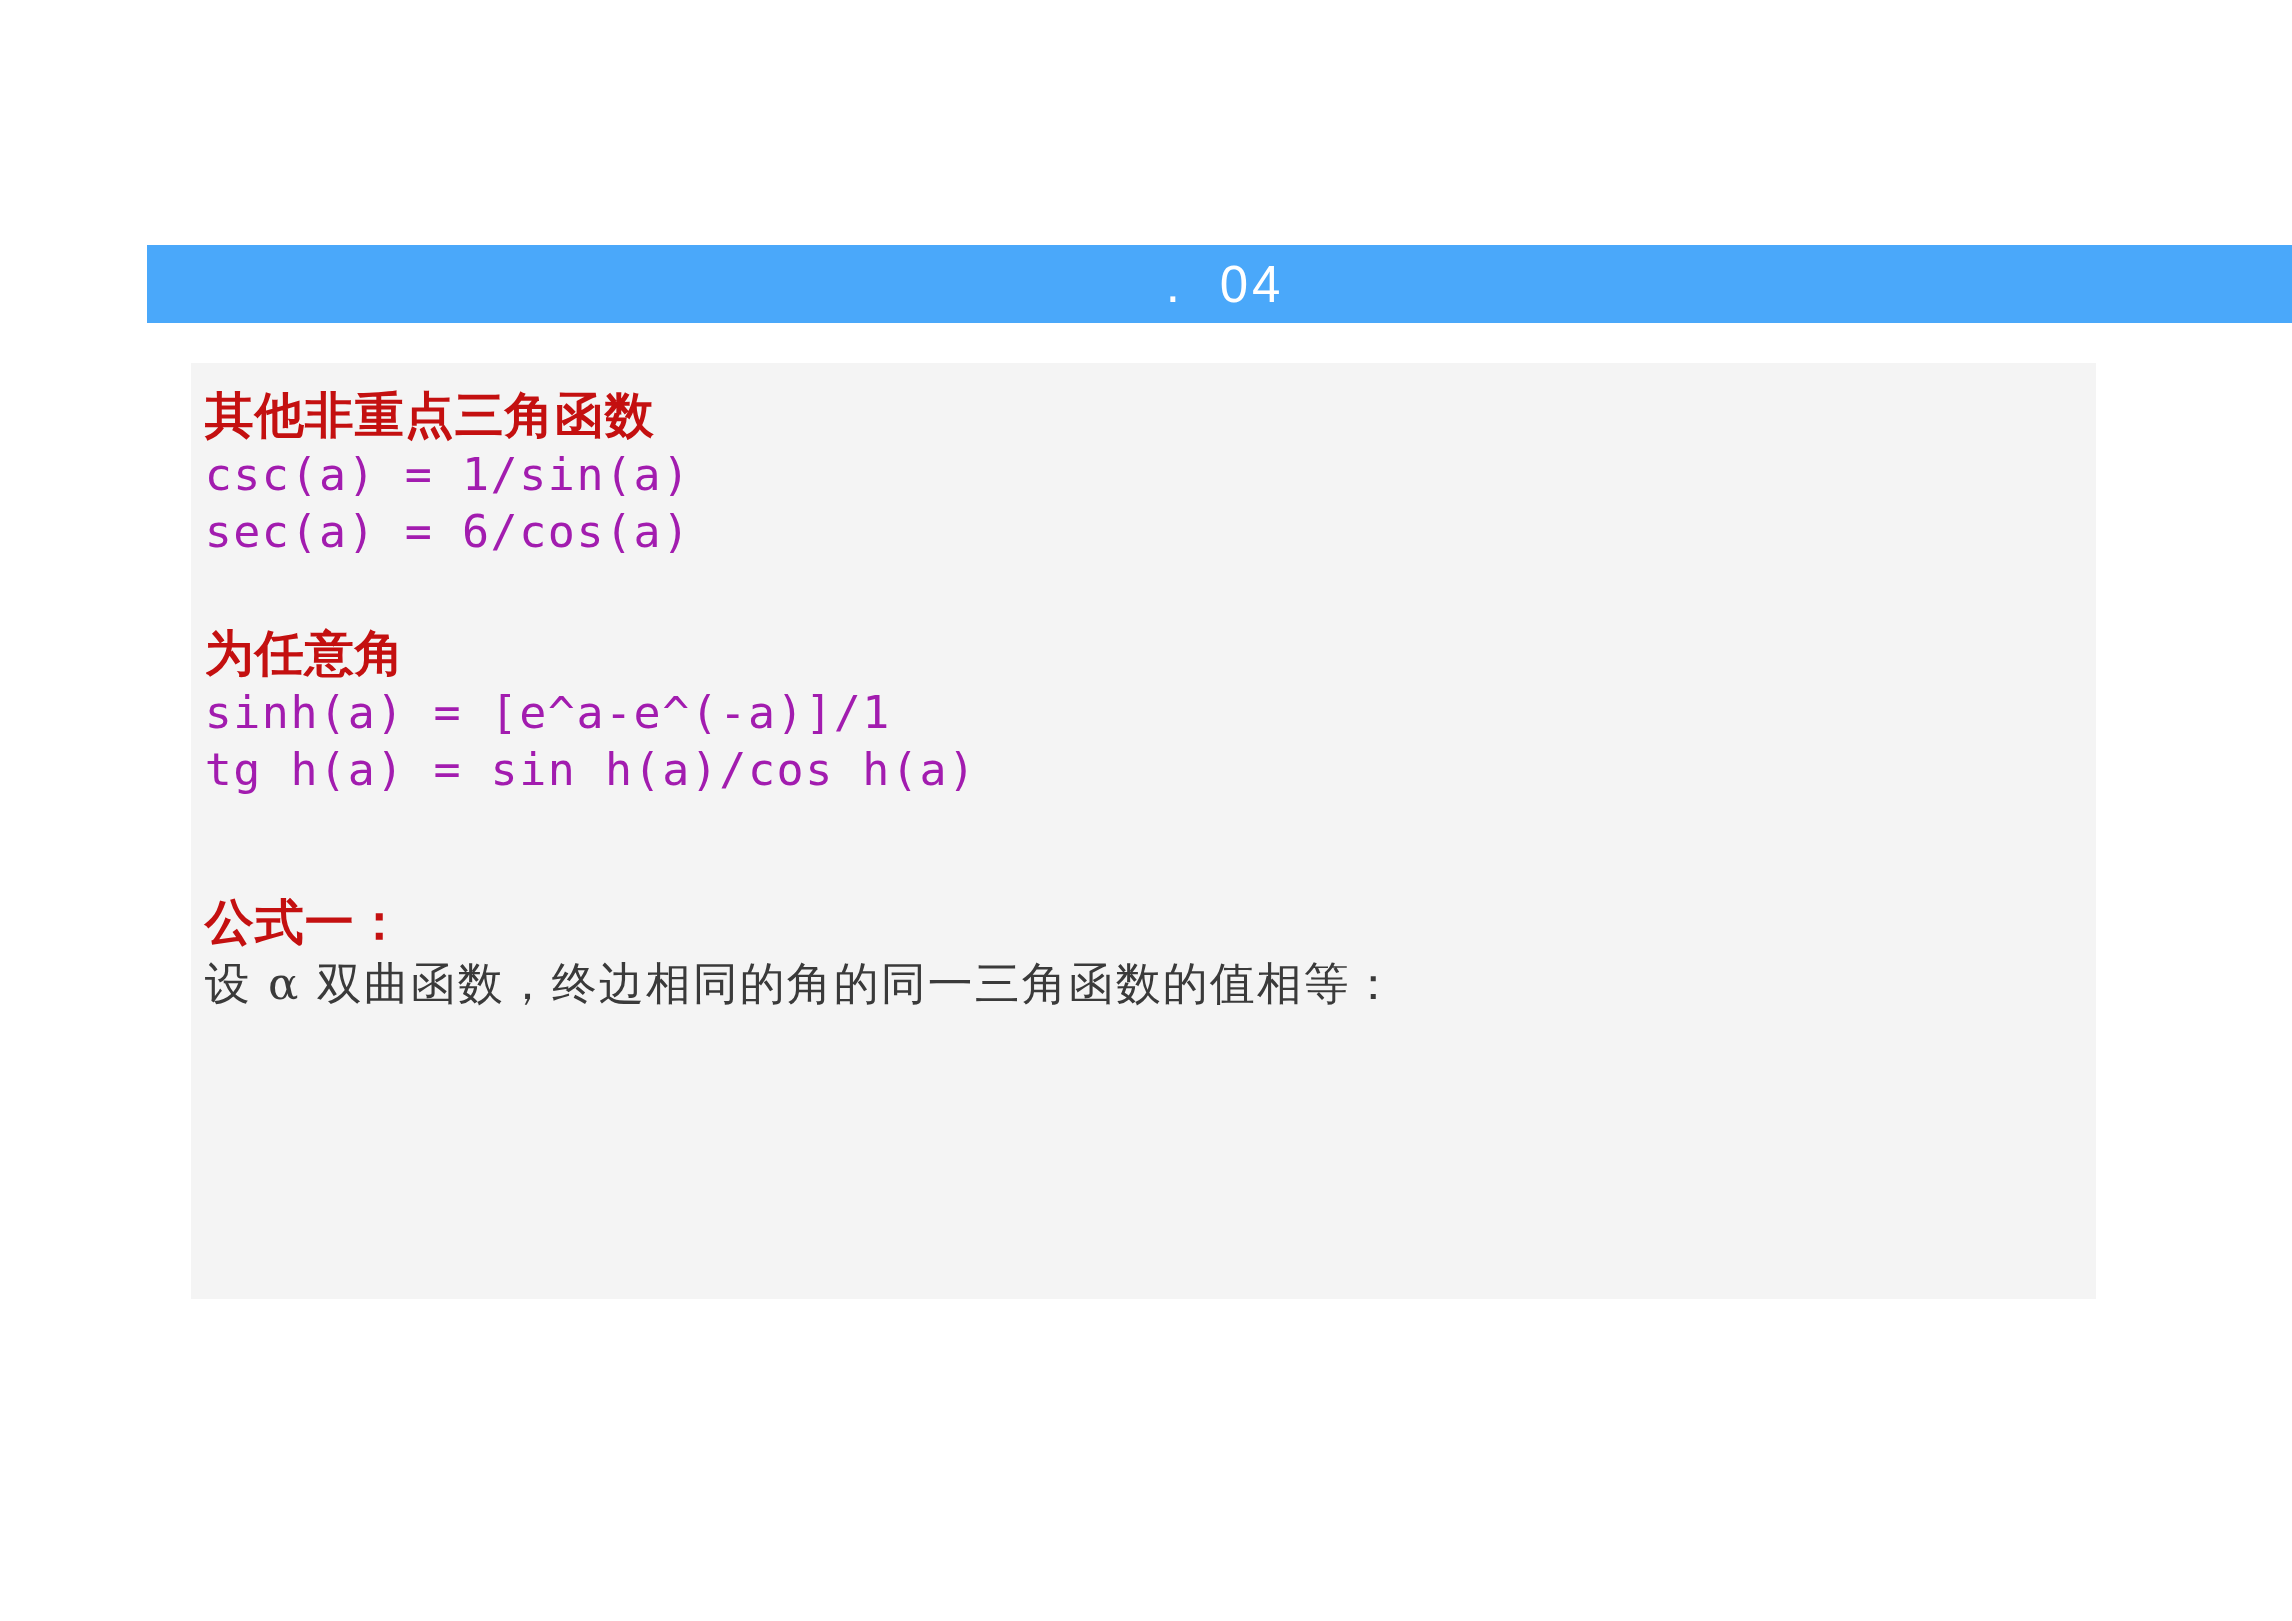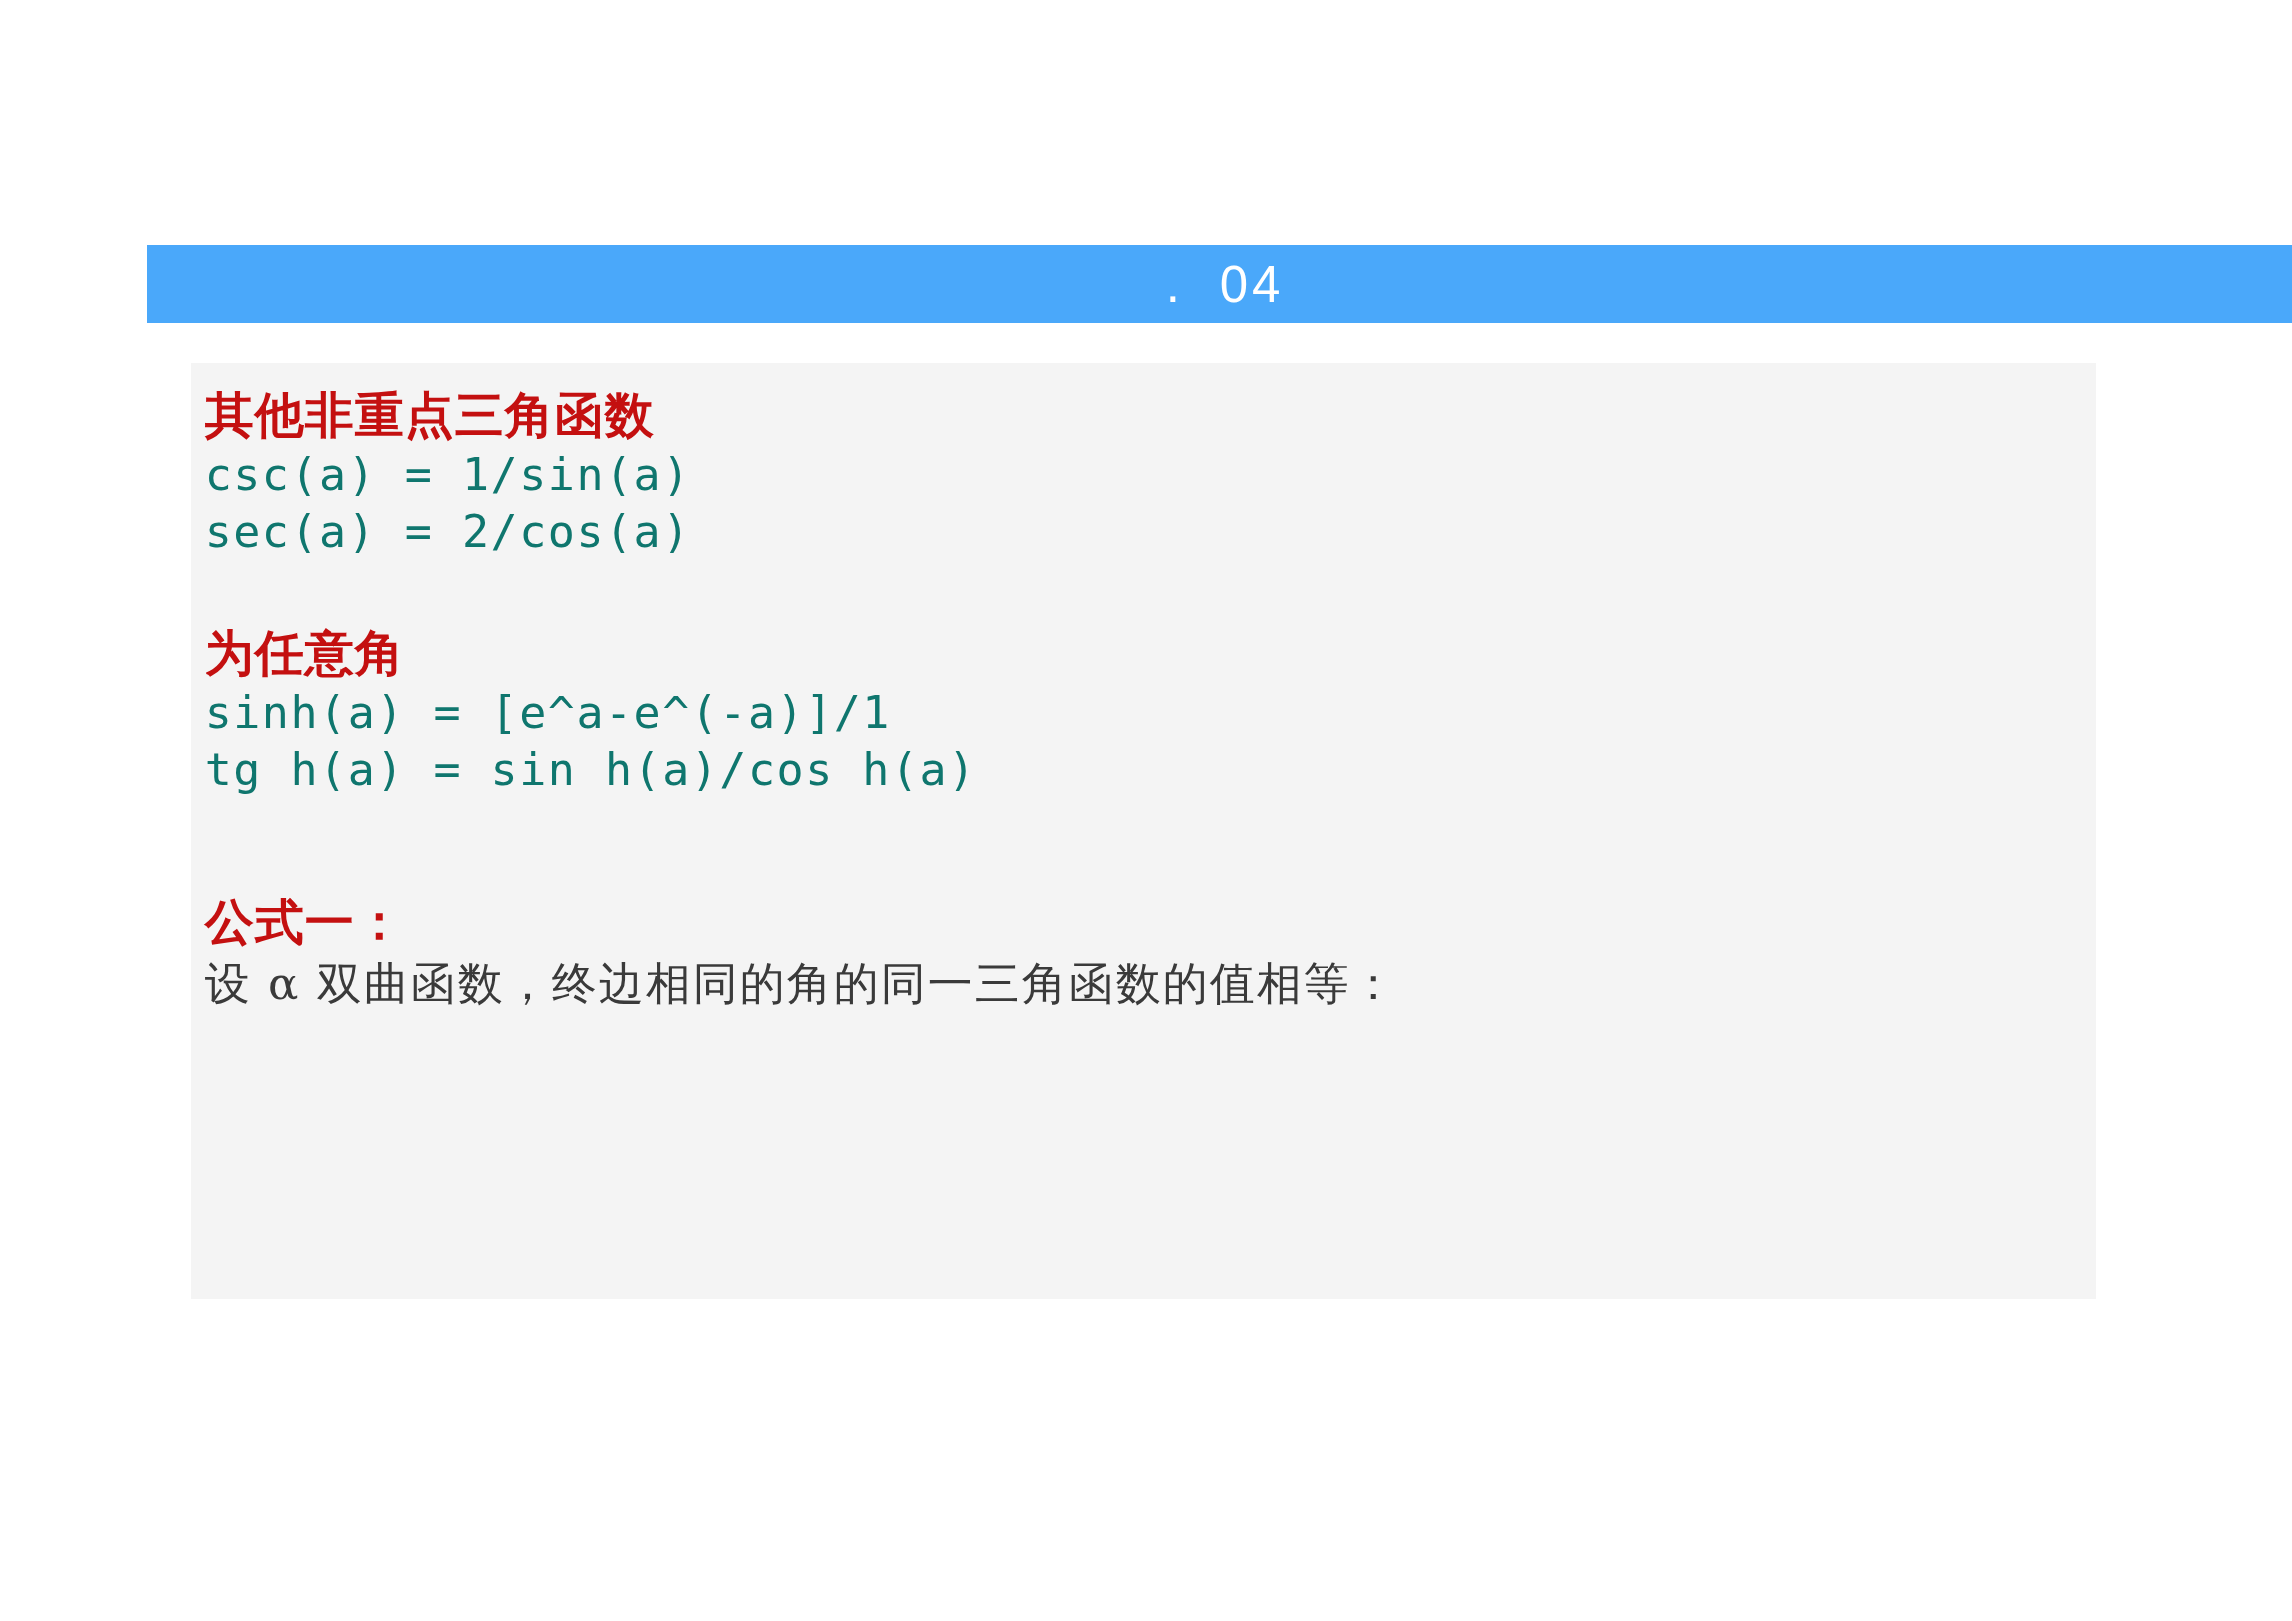--- a/index.html
+++ b/index.html
@@ -66,21 +66,21 @@
     font-family: "DejaVu Serif", "Liberation Serif", serif;
     font-weight: 700;
     font-size: 49px;
     line-height: 61px;
     letter-spacing: 1px;
     white-space: pre;
     margin: 0;
   }
 
   .formula {
-    color: #0f766e;
+    color: #a21caf;
     font-family: "DejaVu Sans Mono", "Liberation Mono", monospace;
     font-size: 45px;
     line-height: 57px;
     letter-spacing: 1.5px;
     white-space: pre;
     margin: 0;
     font-weight: 400;
   }
 
   .body-cn {
@@ -102,21 +102,21 @@
 
   <div id="title-bar">
     <span class="title-text">.  04</span>
   </div>
 
   <div id="content-panel">
 
     <div class="block">
       <div class="heading-red">其他非重点三角函数</div>
       <div class="formula">csc(a) = 1/sin(a)</div>
-      <div class="formula">sec(a) = 2/cos(a)</div>
+      <div class="formula">sec(a) = 6/cos(a)</div>
     </div>
 
     <div class="gap-md"></div>
 
     <div class="block">
       <div class="heading-red">为任意角</div>
       <div class="formula">sinh(a) = [e^a-e^(-a)]/1</div>
       <div class="formula">tg h(a) = sin h(a)/cos h(a)</div>
     </div>
 

